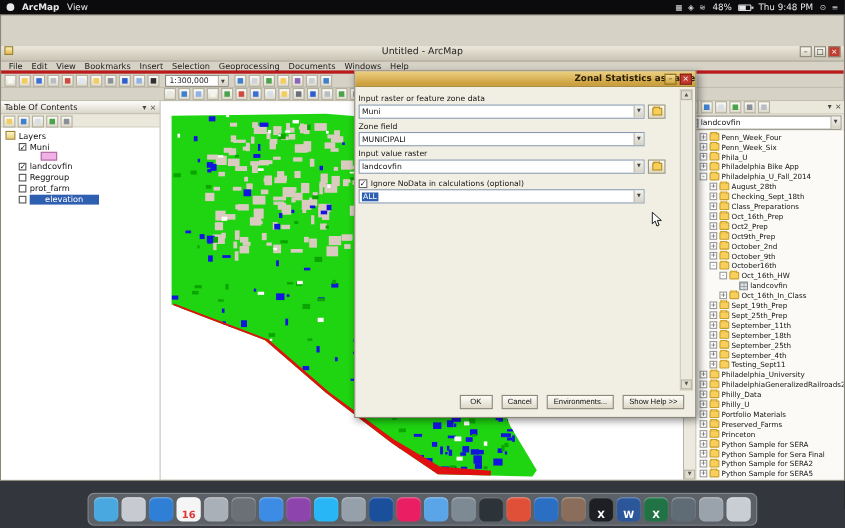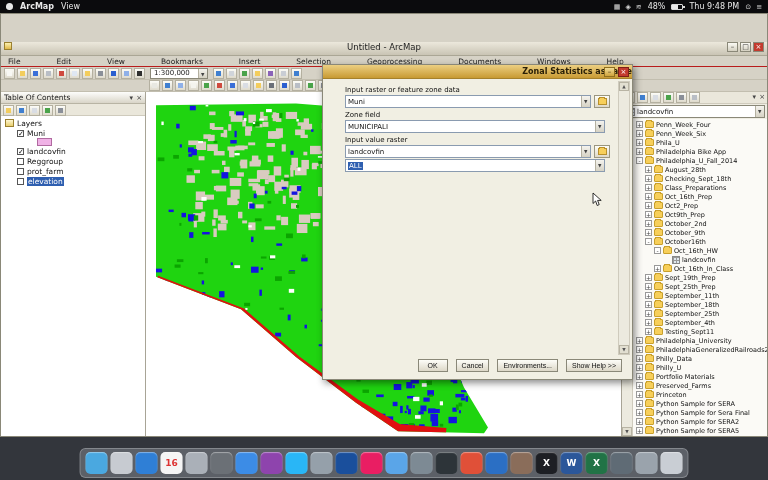--- a/index.html
+++ b/index.html
@@ -24,21 +24,21 @@
   .titlebar{height:14px;background:linear-gradient(#ece8dc,#c9c4b4);display:flex;align-items:flex-start;
     position:relative;border-bottom:1px solid #aaa695;flex:none;margin-top:28px;}
   .app-ico{width:8px;height:8px;margin-left:3px;background:linear-gradient(#fdf2b0,#e0b84a);border:1px solid #9a8030;}
   .win-title{position:absolute;left:0;right:0;text-align:center;font-size:8.5px;color:#222;}
   .win-btns{margin-left:auto;display:flex;gap:2px;margin-right:3px;z-index:1;}
   .wb{width:11px;height:10px;background:linear-gradient(#fbfaf4,#d4d0c0);border:1px solid #8a8878;
     font-size:7px;line-height:8px;text-align:center;color:#333;}
   .wb.wclose{background:var(--close,#c33b2e);color:#fff;}
 
   .menubar{height:11px;display:flex;align-items:center;font-size:7.5px;color:#222;background:#d6d2c6;
-    border-bottom:1px solid #b91c1c;padding-left:3px;flex:none;gap:28px;}
+    border-bottom:3px solid #b91c1c;padding-left:3px;flex:none;}
   .menu-item{padding:0 4px;}
 
   .tb{display:flex;align-items:center;gap:2px;padding:1px 3px;border-bottom:1px solid #c2beaf;flex:none;}
   .tb1{height:13px;}
   .tb2{height:12px;padding-left:148px;}
   .tb-group{display:flex;gap:2px;align-items:center;}
   .tbicon{width:11px;height:11px;background:linear-gradient(#fcfcf8,#dedacc);border:1px solid #b4b0a0;position:relative;flex:none;}
   .tbicon::after{content:"";position:absolute;inset:2px;background:var(--c,#999);}
   .scale-combo{width:58px;height:11px;background:#fff;border:1px solid #8a8878;font-size:7px;color:#222;
     display:flex;align-items:center;padding:0 3px;position:relative;margin:0 3px;}
@@ -54,21 +54,21 @@
   .panel-head{height:12px;font-size:7.5px;color:#222;display:flex;align-items:center;padding:0 3px;
     background:linear-gradient(#fdfdfb,#d9d5c8);border-bottom:1px solid #b8b4a4;flex:none;}
   .head-ctrls{margin-left:auto;display:flex;gap:3px;}
   .hc{font-size:7px;color:#444;}
   .panel-tools{height:12px;display:flex;gap:2px;padding:1px 2px;border-bottom:1px solid #cfcbbd;background:#eae7db;flex:none;}
   .toc-tree{flex:1;background:#fff;font-size:7.5px;color:#111;padding:2px 0;overflow:hidden;}
   .trow{height:10px;display:flex;align-items:center;gap:3px;padding-left:calc(var(--ind,0)*12px + 4px);white-space:nowrap;}
   .frame-ico{width:9px;height:8px;background:linear-gradient(#fdf6cf,#e8cf6f);border:1px solid #9a8030;flex:none;}
   .cb{width:7px;height:7px;background:#fff;border:1px solid #555;font-size:7px;line-height:6px;text-align:center;color:#111;flex:none;}
   .trow.checked .cb::after{content:"✓";}
-  .trow.selected .lbl{background:var(--sel,#2f5fb0);color:#fff;padding:0 1px;}
+  .trow.selected .lbl{background:var(--sel,#2f5fb0);color:#fff;padding:0 14px;}
   .swatch-row{height:8px;display:flex;align-items:center;}
   .swatch-row::before{content:"";width:13px;height:6px;background:var(--sw,#f0b2e6);border:1px solid #b06aa0;}
 
   
   .map{flex:1;position:relative;background:#fff;overflow:hidden;}
   .map svg{position:absolute;inset:0;width:100%;height:100%;}
 
   
   .catalog{width:146px;flex:none;border-left:1px solid #a8a496;display:flex;flex-direction:column;background:#efede3;}
   .cat-loc{height:13px;margin:1px 2px;background:#fff;border:1px solid #8a8878;font-size:7px;color:#111;
@@ -100,21 +100,21 @@
   
   .dialog{position:absolute;left:322px;top:64px;width:311px;height:316px;background:#f1efe3;border:1px solid #8a8878;
     box-shadow:2px 3px 7px rgba(0,0,0,.45);z-index:50;display:flex;flex-direction:column;}
   .dlg-title{height:14px;background:linear-gradient(var(--gold1,#eccf82),var(--gold2,#c89a33));position:relative;
     display:flex;align-items:center;flex:none;border-bottom:1px solid #a5812c;}
   .dlg-title-text{position:absolute;left:0;right:0;text-align:right;font-size:8px;font-weight:bold;color:#2a2008;}
   .dlg-btn{width:11px;height:10px;margin-right:3px;font-size:7px;line-height:9px;text-align:center;z-index:1;
     background:linear-gradient(#f2dc96,#cfa33c);border:1px solid #8f6f1f;color:#3a2f10;}
   .dlg-btn.close{background:var(--close,#c33b2e);color:#fff;border:1px solid #7e2018;}
   .dlg-btns-right{margin-left:auto;display:flex;}
-  .dlg-body{flex:1;position:relative;padding:4px 22px;min-height:0;}
+  .dlg-body{flex:1;position:relative;padding:4px 3px;min-height:0;}
   .flabel{font-size:7px;color:#111;margin:3px 0 1px;}
   .frow{display:flex;align-items:center;height:13px;margin-bottom:1px;}
   .combo,.tinput{width:260px;height:13px;background:#fff;border:1px solid #8a9bb0;font-size:7px;color:#111;
     display:flex;align-items:center;padding:0 11px 0 2px;position:relative;overflow:hidden;white-space:nowrap;}
   .tinput{padding-right:2px;}
   .browse{width:16px;height:13px;margin-left:3px;background:linear-gradient(#fdfdf8,#ddd8c8);border:1px solid #9a967f;
     display:flex;align-items:center;justify-content:center;flex:none;}
   .mini-folder{width:9px;height:7px;background:#f7cf5a;border:1px solid #b8902c;position:relative;}
   .mini-folder::before{content:"";position:absolute;top:-2px;left:0;width:4px;height:1px;background:#f7cf5a;border:1px solid #b8902c;border-bottom:0;}
   .chk-row{display:flex;align-items:center;gap:3px;font-size:7px;color:#111;margin:5px 0 1px;}
@@ -125,21 +125,21 @@
     display:flex;flex-direction:column;}
   .dlg-buttons{height:22px;display:flex;justify-content:flex-end;align-items:center;gap:8px;padding:0 10px 6px;flex:none;}
   .btn{height:13px;min-width:30px;font-size:7px;color:#111;background:linear-gradient(#fdfdf8,#ddd8c8);
     border:1px solid #8a8878;display:flex;align-items:center;justify-content:center;padding:0 5px;}
 
   
   .dock{position:absolute;left:50%;transform:translateX(-50%);bottom:2px;height:30px;z-index:70;
     background:rgba(190,195,205,.30);border:1px solid rgba(255,255,255,.25);border-radius:6px;
     display:flex;align-items:center;gap:3px;padding:2px 5px;}
   .dock-icon{width:22px;height:22px;border-radius:5px;background:var(--c,#888);
-    display:flex;align-items:center;justify-content:center;font-size:9px;font-weight:bold;color:var(--fg,#fff);
+    display:flex;align-items:flex-end;justify-content:center;font-size:9px;font-weight:bold;color:var(--fg,#fff);
     box-shadow:inset 0 1px 1px rgba(255,255,255,.4);}
   .dock-icon .glyph{pointer-events:none;}
 
   .cursor{position:absolute;left:592px;top:192px;z-index:99;}
 </style>
 </head>
 <body>
 
 <div id="screen">
 
@@ -1028,20 +1028,24 @@
         <div class="combo">
           <span>landcovfin</span>
           <span class="arrow"></span>
         </div>
         <div class="browse">
             <span class="mini-folder"></span>
           </div>
       </div>
 
 
+      <div class="chk-row">
+        <span class="chk checked"></span>
+        <span>Ignore NoData in calculations (optional)</span>
+      </div>
 
       <div class="frow">
         <div class="combo">
           <span class="sel-text">ALL</span>
           <span class="arrow"></span>
         </div>
       </div>
 
       <div class="dlg-scroll">
         <div class="sb-arrow">▲</div>

